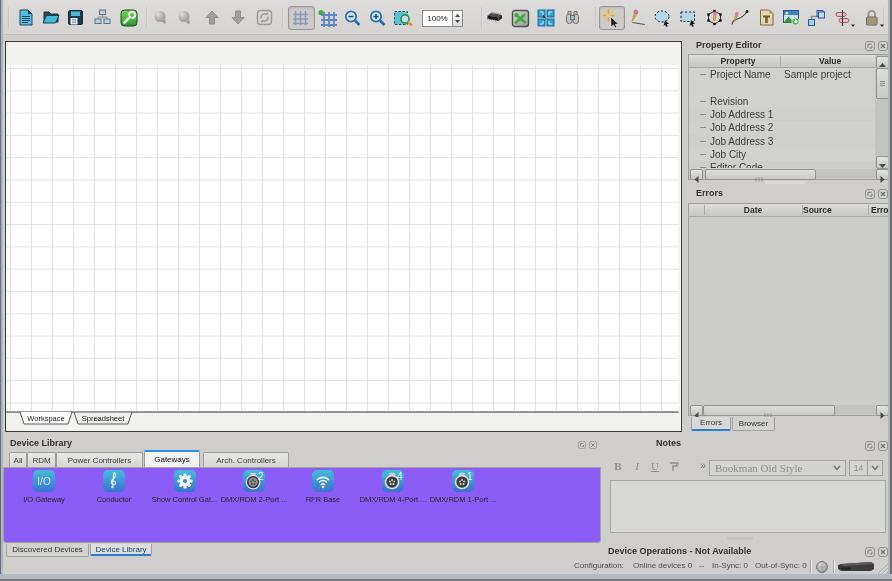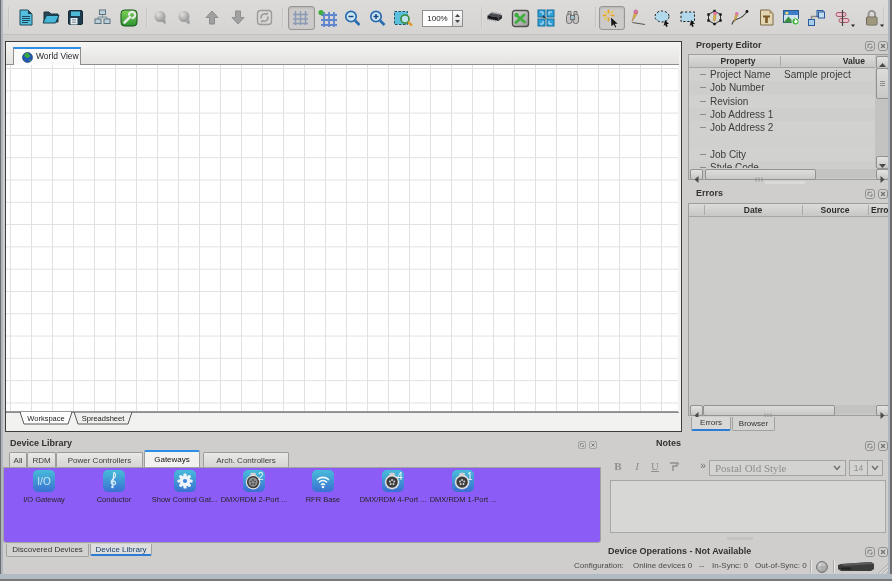--- a/index.html
+++ b/index.html
@@ -262,31 +262,20 @@
  <path d="M17 15.5l4 0-2 2.5z" fill="#222"></path>
 </svg>
 <svg class="ti" style="left:862px" width="22" height="19" viewBox="0 0 22 19">
  <path d="M5.5 8.5V5.2a3.3 3.3 0 0 1 6.6 0v3.3" fill="none" stroke="#909090" stroke-width="1.8"></path>
  <rect x="3.5" y="8" width="10.5" height="8" rx="1" fill="#b5ad8e" stroke="#6a6456"></rect>
  <path d="M4 10h9.5M4 12h9.5M4 14h9.5" stroke="#8a836c"></path>
  <path d="M17 15.5l4 0-2 2.5z" fill="#222"></path>
 </svg>
 </div>
 <div id="wv">
-  <div id="wvtabbar">
-        <div id="wvtab">
-    <svg style="position:absolute;left:8px;top:2.5px;" width="11" height="11" viewBox="0 0 11 11">
-      <circle cx="5.5" cy="5.5" r="5" fill="#2257b8" stroke="#0c2f6a" stroke-width=".6"></circle>
-      <path d="M3.2 1.6c1.2-.8 2.6-.9 3.4-.4.7.5.1 1.3.9 1.7.9.4 1.2 1.1.6 1.8-.6.7-1.7.3-2.2 1-.4.6-1.4.5-1.8-.2-.5-.8-1.4-.6-1.7-1.5-.2-.8.1-1.8.8-2.4z" fill="#37a93c"></path>
-      <path d="M7.6 7.6c.7-.3 1.5.1 1.3.9-.4.6-1.3.7-1.8.2 0-.4.1-.9.5-1.1z" fill="#37a93c"></path>
-      <path d="M2.2 7.8c.5.1.9.6.6 1.1-.5-.2-.9-.6-.6-1.1z" fill="#37a93c"></path>
-    </svg>
-    <span>World View</span>
-        </div>
-      </div>
   <div id="canvas"></div>
   <div id="southtabs" style="top:370px;text-align:right;">
    <svg width="673" height="14" viewBox="0 0 673 14">
     <path d="M0 .5h673" stroke="#8e8e8e"></path>
     <polygon points="68,0 126,0 122,12 72,12" fill="#efefee" stroke="#5a5a5a"></polygon>
     <polygon points="14,0 66,0 62,12 18,12" fill="#fdfdfd" stroke="#5a5a5a"></polygon>
     <path d="M15 .5h50" stroke="#fdfdfd"></path>
     <text x="40" y="9" font-size="7.5" fill="#222" text-anchor="middle" font-family="Liberation Sans">Workspace</text>
     <text x="97" y="9" font-size="7.5" fill="#222" text-anchor="middle" font-family="Liberation Sans">Spreadsheet</text>
    </svg>
@@ -299,52 +288,52 @@
         <rect x=".5" y=".5" width="9" height="9" rx="2.5" fill="#d3d3d2" stroke="#8f8f8f"></rect>
         <path d="M3 7V3.2h3.8M4.6 7H7V4.6" fill="none" stroke="#6e6e6e" stroke-width=".9"></path>
       </svg>
  <svg class="dbtn" style="left:878px;top:41px;" viewBox="0 0 10 10">
         <rect x=".5" y=".5" width="9" height="9" rx="2.5" fill="#d3d3d2" stroke="#8f8f8f"></rect>
         <path d="M3 3l4 4M7 3L3 7" fill="none" stroke="#6e6e6e" stroke-width="1.1"></path>
       </svg>
  <div class="table-frame" style="left:688px;top:54px;width:200px;height:124px;">
   <div class="th" style="height:12px;">
     <div class="thtxt" style="left:4px;width:90px;text-align:center;">Property</div>
-    <div class="thtxt" style="left:120px;width:56px;text-align:right;">Value</div>
+    <div class="thtxt" style="left:130px;width:56px;">Value</div>
     <div class="thdiv" style="left:91px;"></div>
   </div>
   <div id="perows" style="position:absolute;left:0;top:13px;width:186px;height:100px;overflow:hidden;background:#d0d0cf;">
     <div class="prow" style="top:0px;background:#d1d1d0;">
             <span class="pdash" style="left:11px;"></span>
             <span style="position:absolute;left:21px;">Project Name</span>
             <span style="position:absolute;left:95px;">Sample project</span>
           </div>
-    <div class="prow" style="top:13.3px;background:#cececd;">
-            <span class="pdash" style="left:11px;"></span>
-            <span style="position:absolute;left:21px;">Job Number</span>
-          </div>
     <div class="prow" style="top:26.6px;background:#d1d1d0;">
             <span class="pdash" style="left:11px;"></span>
             <span style="position:absolute;left:21px;">Revision</span>
           </div>
     <div class="prow" style="top:39.9px;background:#cececd;">
             <span class="pdash" style="left:11px;"></span>
             <span style="position:absolute;left:21px;">Job Address 1</span>
           </div>
     <div class="prow" style="top:53.2px;background:#d1d1d0;">
             <span class="pdash" style="left:11px;"></span>
             <span style="position:absolute;left:21px;">Job Address 2</span>
           </div>
+    <div class="prow" style="top:66.5px;background:#cececd;">
+            <span class="pdash" style="left:11px;"></span>
+            <span style="position:absolute;left:21px;">Job Address 3</span>
+          </div>
     <div class="prow" style="top:79.8px;background:#d1d1d0;">
             <span class="pdash" style="left:11px;"></span>
             <span style="position:absolute;left:21px;">Job City</span>
           </div>
     <div class="prow" style="top:93.1px;background:#cececd;">
             <span class="pdash" style="left:11px;"></span>
-            <span style="position:absolute;left:21px;">Style Code</span>
+            <span style="position:absolute;left:21px;">Editor Code</span>
           </div>
   </div>
 
   <div class="strack" style="left:186px;top:0;width:13px;height:113px;"></div>
   <div class="sbtn" style="left:186.5px;top:0.5px;width:11px;height:11px;"><svg width="11" height="11" viewBox="0 0 11 11">
             <path d="M5.5 3L9 7H2z" fill="#4a4a4a"></path>
           </svg></div>
   <div class="sbtn" style="left:186.5px;top:101px;width:11px;height:11px;"><svg width="11" height="11" viewBox="0 0 11 11">
             <path d="M5.5 8L2 4h7z" fill="#4a4a4a"></path>
           </svg></div>
@@ -370,21 +359,21 @@
         <rect x=".5" y=".5" width="9" height="9" rx="2.5" fill="#d3d3d2" stroke="#8f8f8f"></rect>
         <path d="M3 7V3.2h3.8M4.6 7H7V4.6" fill="none" stroke="#6e6e6e" stroke-width=".9"></path>
       </svg>
  <svg class="dbtn" style="left:878px;top:189px;" viewBox="0 0 10 10">
         <rect x=".5" y=".5" width="9" height="9" rx="2.5" fill="#d3d3d2" stroke="#8f8f8f"></rect>
         <path d="M3 3l4 4M7 3L3 7" fill="none" stroke="#6e6e6e" stroke-width="1.1"></path>
       </svg>
  <div class="table-frame" style="left:688px;top:203px;width:200px;height:211px;background:#cccccb;">
   <div class="th" style="height:12px;">
     <div class="thtxt" style="left:16px;width:96px;text-align:center;">Date</div>
-    <div class="thtxt" style="left:114px;width:64px;text-align:center;">Source</div>
+    <div class="thtxt" style="left:114px;width:64px;">Source</div>
     <div class="thtxt" style="left:182px;width:30px;">Erro</div>
     <div class="thdiv" style="left:15px;"></div>
     <div class="thdiv" style="left:113px;"></div>
     <div class="thdiv" style="left:179px;"></div>
   </div>
   <div class="strack" style="left:0px;top:201px;width:199px;height:9px;"></div>
   <div class="sbtn" style="left:1px;top:201px;width:11px;height:9px;"><svg width="11" height="9" viewBox="0 0 11 9">
             <path d="M3.5 4.5L7.5 1v7z" fill="#4a4a4a"></path>
           </svg></div>
   <div class="sbtn" style="left:187px;top:201px;width:11px;height:9px;"><svg width="11" height="9" viewBox="0 0 11 9">
@@ -528,21 +517,21 @@
         <path d="M3 3l4 4M7 3L3 7" fill="none" stroke="#6e6e6e" stroke-width="1.1"></path>
       </svg>
  <div class="nbtn" style="left:612px;top:460px;width:12px;font-weight:bold;font-size:11px;font-family:'Liberation Serif',serif;">B</div>
  <div class="nbtn" style="left:631px;top:460px;width:12px;font-style:italic;font-size:11px;font-family:'Liberation Serif',serif;">I</div>
  <div class="nbtn" style="left:649px;top:460px;width:12px;text-decoration:underline;font-size:11px;font-family:'Liberation Serif',serif;">U</div>
  <svg class="abs" style="left:668px;top:461px;" width="13" height="12" viewBox="0 0 13 12">
         <path d="M2 2h7v3H5v5" fill="none" stroke="#8f8f8f" stroke-width="1.4"></path>
         <path d="M9 1.5c1.5 0 2 1 1.5 2" fill="none" stroke="#8f8f8f"></path>
       </svg>
  <div class="nbtn" style="left:696px;top:460px;width:14px;font-size:10px;color:#6e6e6e;">»</div>
- <div id="fontcombo"><span style="margin-left:5px;font-family:'Liberation Serif',serif;font-size:11px;">Postal Old Style</span>
+ <div id="fontcombo"><span style="margin-left:5px;font-family:'Liberation Serif',serif;font-size:11px;">Bookman Old Style</span>
    <svg style="position:absolute;right:4px;top:4px;" width="8" height="6" viewBox="0 0 8 6">
           <path d="M1 1l3 3.5L7 1" fill="none" stroke="#6e6e6e" stroke-width="1.4"></path>
         </svg>
  </div>
  <div id="sizecombo">14</div>
  <div id="sizearr">
         <svg style="position:absolute;left:3px;top:4px;" width="8" height="6" viewBox="0 0 8 6">
           <path d="M1 1l3 3.5L7 1" fill="none" stroke="#6e6e6e" stroke-width="1.4"></path>
         </svg>
       </div>

